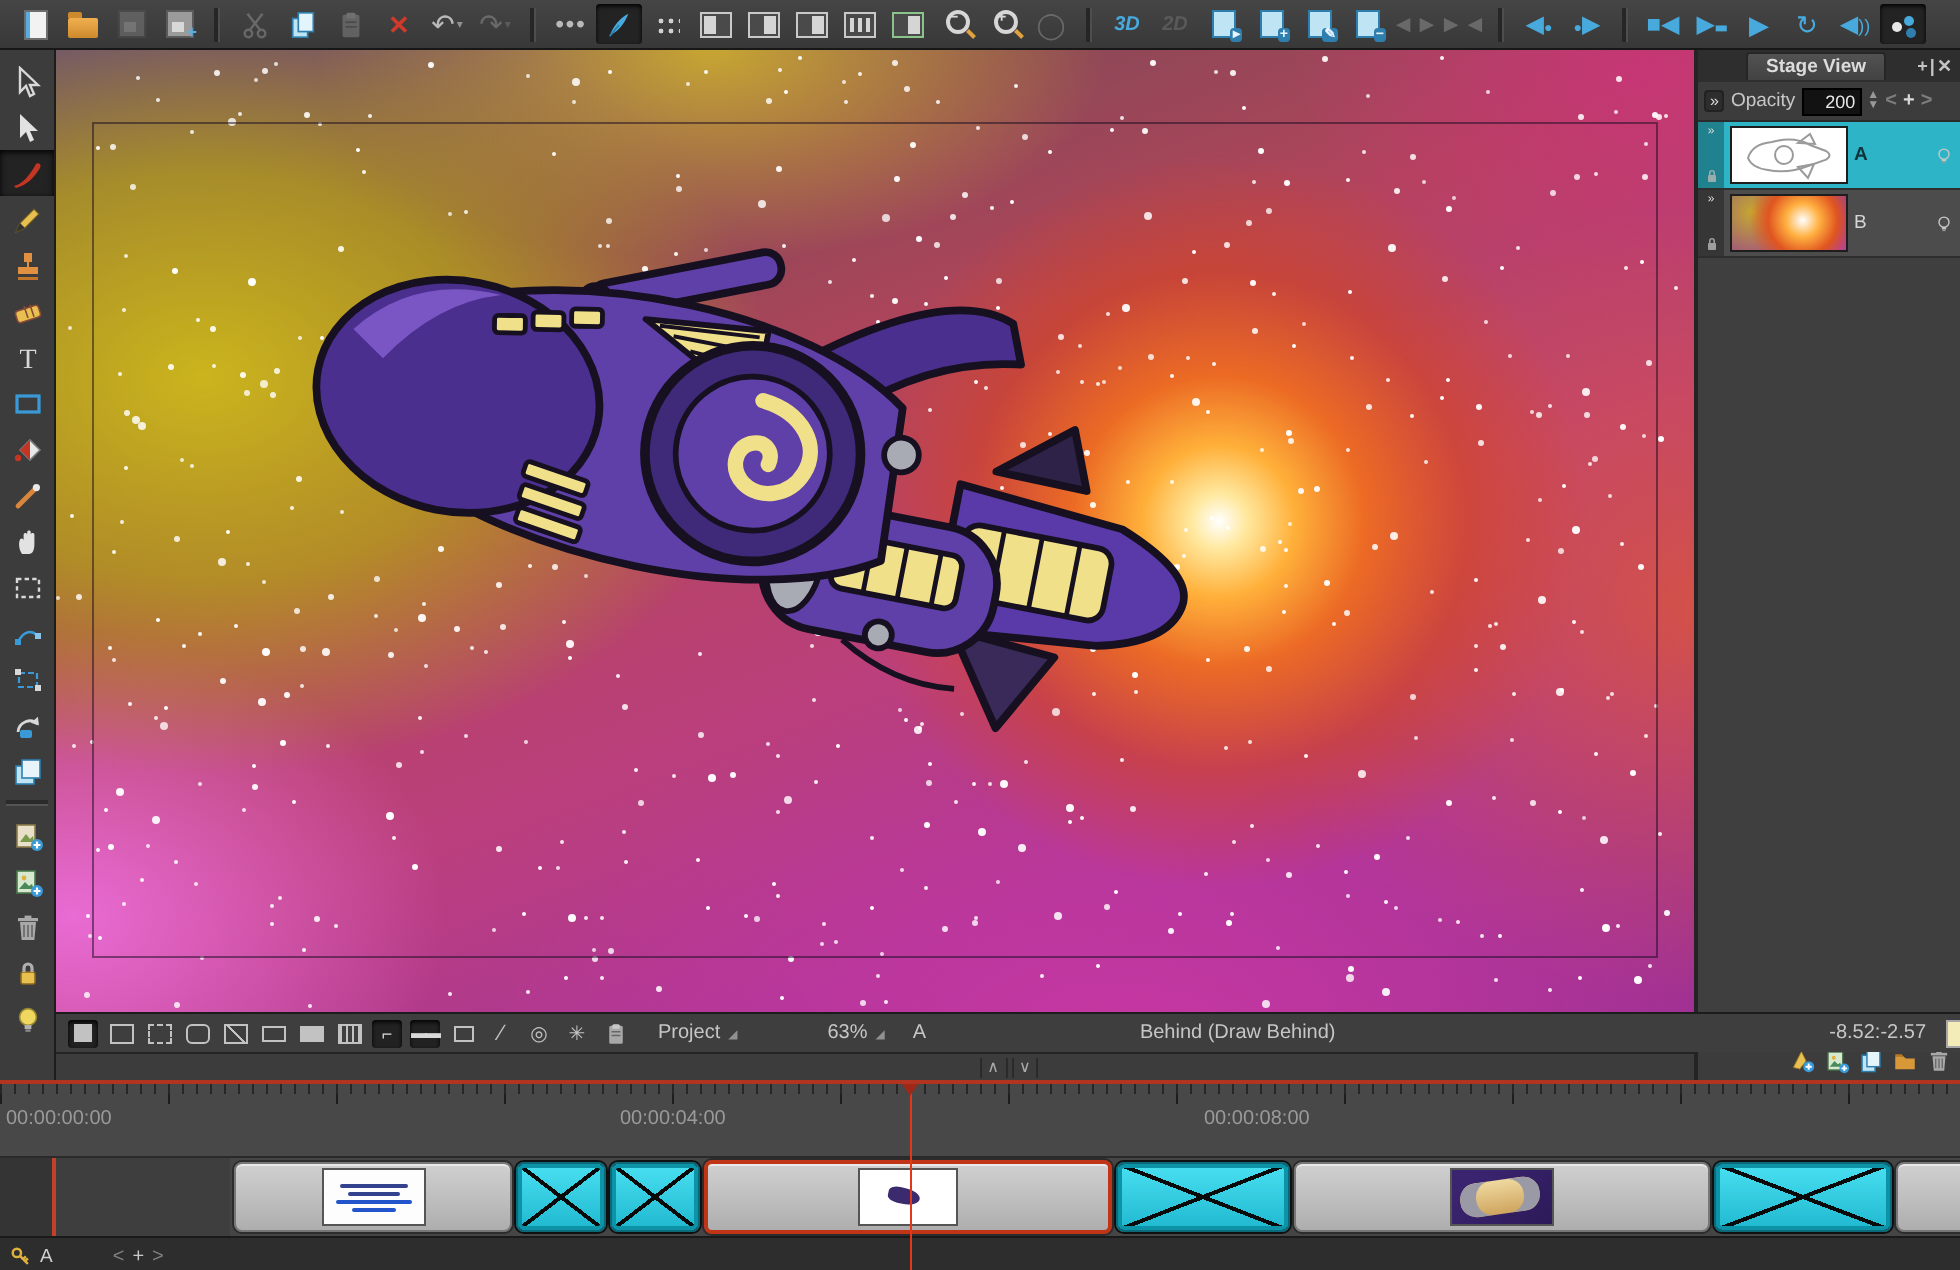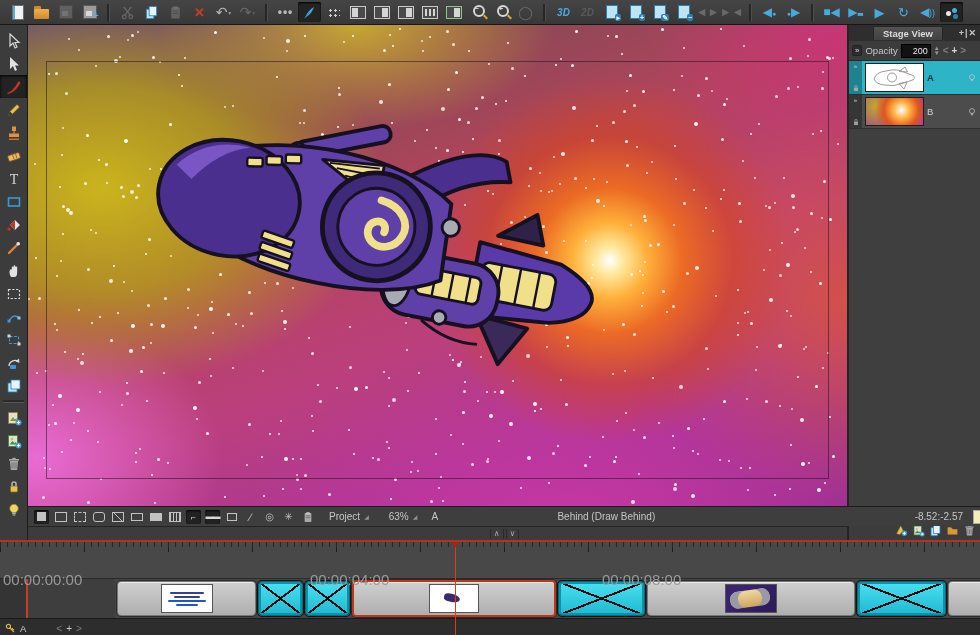--- a/index.html
+++ b/index.html
@@ -106,21 +106,21 @@
   .timeline{height:95px;border-top:2px solid #b03420;background:#3e3e3e;position:relative;}
   .trow{display:flex;}
   .tleft{width:115px;flex:none;display:flex;}
   .tspace{width:26px;background:#343434;border-right:2px solid #c04028;}
   .tcbox{width:87px;background:#161616;display:flex;flex-direction:column;align-items:center;justify-content:center;}
   .tc-cur{color:#38c8e8;font-size:12px;font-weight:bold;text-decoration:underline;}
   .tc-tot{color:#2fa8c4;font-size:10px;}
   .ruler{position:relative;flex:1;height:36px;background:#484848;border-bottom:1px solid #2a2a2a;
      background-image:repeating-linear-gradient(90deg,#262626 0 1px,transparent 1px 7px),repeating-linear-gradient(90deg,#1d1d1d 0 1px,transparent 1px 84px);
      background-size:100% 5px,100% 10px;background-repeat:no-repeat;}
-  .rlabel{position:absolute;top:29px;font-size:15px;color:#9a9a9a;}
+  .rlabel{position:absolute;top:12px;font-size:10px;color:#9a9a9a;}
   .sblabel{width:87px;background:#1c1c1c;padding:3px 0 0 6px;font-size:10px;color:#c9c9c9;line-height:12px;}
   .sblabel .kv{padding-left:8px;color:#a8a8a8;}
   .sblabel .val{color:#35c2de;text-decoration:underline;margin-left:2px;}
   .track{flex:1;height:39px;background:#454545;display:flex;align-items:center;gap:2px;padding-left:2px;overflow:hidden;}
   .pan{height:33px;border-radius:4px;border:1px solid #777;background:linear-gradient(#d0d0d0,#aeaeae);box-shadow:inset 0 1px 0 #e8e8e8,0 0 0 1px #2c2c2c;flex:none;display:flex;align-items:center;justify-content:center;}
   .pan.cur{border:2px solid #c03418;height:33px;}
   .pan.x{background:linear-gradient(#49e0f2,#20b8cf);box-shadow:inset 0 0 0 2px #0d93a8,0 0 0 1px #101010;border:1px solid #0a6a7a;
      background-image:linear-gradient(to top right,transparent calc(50% - 1px),#0a0a0a calc(50% - 1px),#0a0a0a calc(50% + 1px),transparent calc(50% + 1px)),
                       linear-gradient(to bottom right,transparent calc(50% - 1px),#0a0a0a calc(50% - 1px),#0a0a0a calc(50% + 1px),transparent calc(50% + 1px)),
                       linear-gradient(#49e0f2,#20b8cf);}
@@ -1200,21 +1200,21 @@
           </span>
         <span class="ss">
             <svg width="12" height="12">
               <use href="#sy-clip"></use>
             </svg>
           </span>
         <span class="sslabel">
             <span>Project</span>
             <span class="tiny-carrot">◢</span>
           </span>
-        <span class="sslabel" style="margin-left:16px">
+        <span class="sslabel" style="margin-left:41px">
             <span>63%</span>
             <span class="tiny-carrot">◢</span>
           </span>
         <span style="margin-left:10px">A</span>
         <span class="spacer"></span>
         <span style="margin-right:140px">Behind (Draw Behind)</span>
         <span class="spacer"></span>
         <span>-8.52:-2.57</span>
         <span class="swatch" style="background:#f4ecb8"></span>
       </div>

